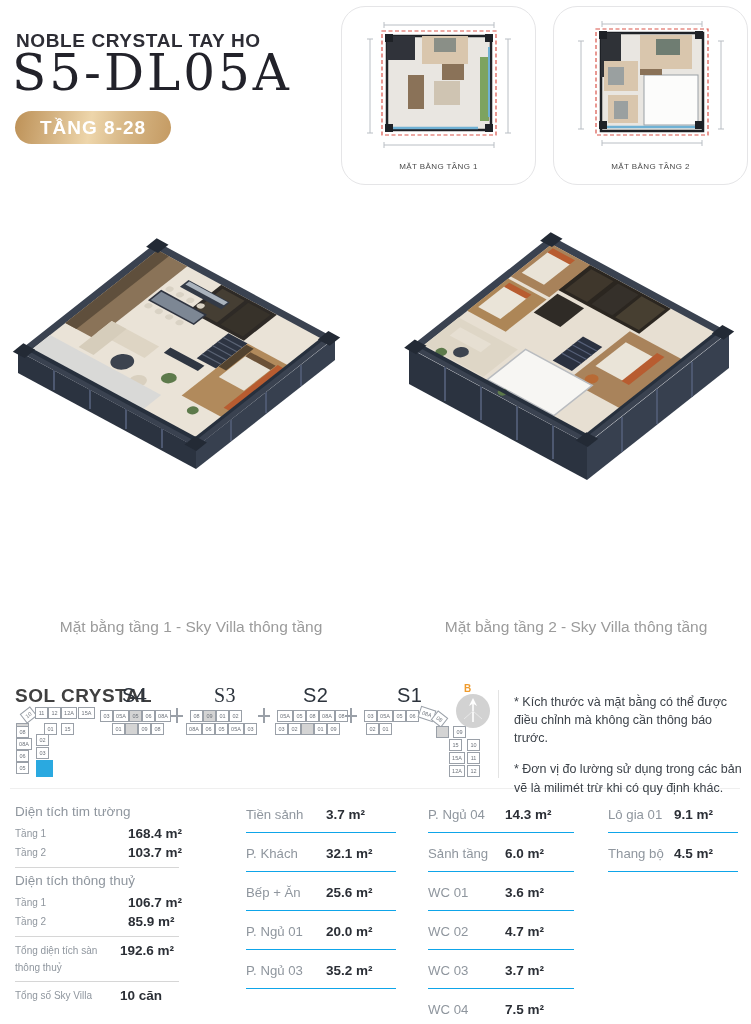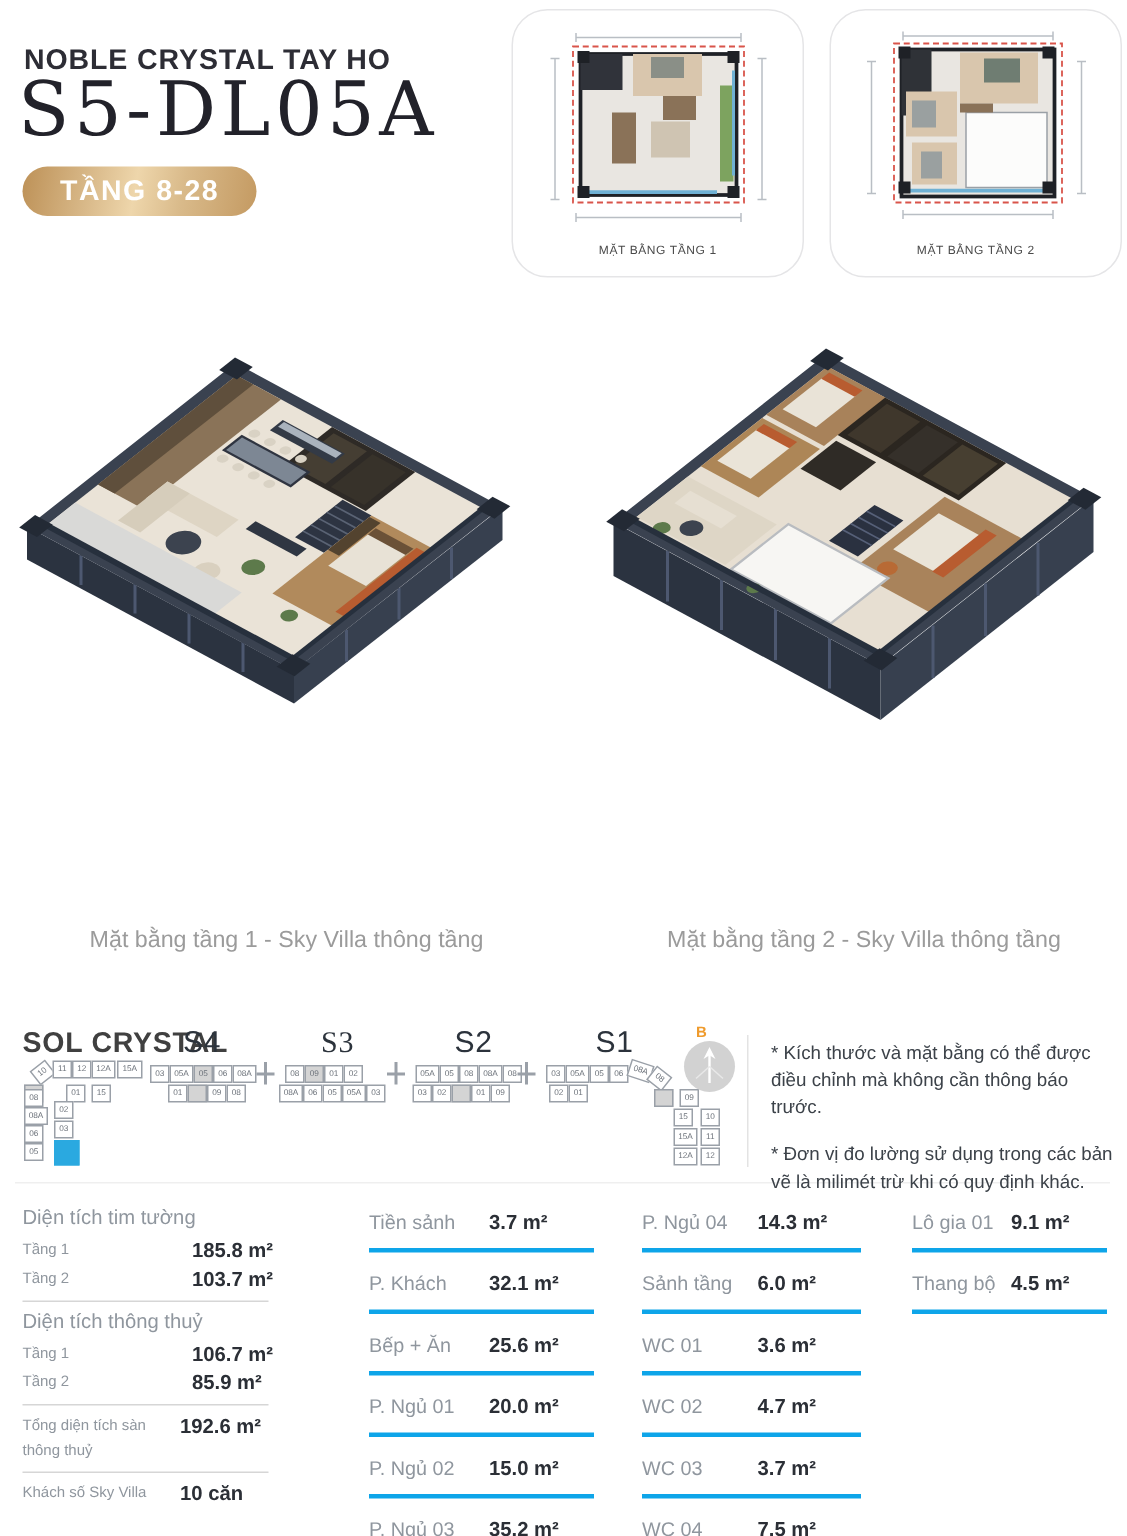--- a/index.html
+++ b/index.html
@@ -58,21 +58,21 @@
   .sgroup-title{font-size:13.5px;color:#8f969e;line-height:18px;margin-bottom:3px;}
   .srow{display:flex;line-height:19px;align-items:flex-start;}
   .srow .slabel{width:113px;font-size:10px;color:#8f969e;}
   .srow.tall .slabel{width:105px;line-height:17px;padding-top:1px;}
   .srow .svalue{font-size:13.5px;font-weight:bold;color:#2b2f36;white-space:nowrap;}
   .sdivider{border-top:1px solid #d6d6d6;width:164px;margin:5px 0 4px 0;}
 
   .acol{position:absolute;top:806px;}
   .acol.a2{left:246px;width:150px;} .acol.a3{left:428px;width:146px;} .acol.a4{left:608px;width:130px;}
   .arow{display:flex;align-items:baseline;padding-bottom:8px;margin-bottom:12px;
-        border-bottom:3px solid #0ea5e9;line-height:18px;}
+        border-bottom:1px solid #0ea5e9;line-height:18px;}
   .arow .alabel{font-size:13.2px;color:#8f969e;}
   .acol.a2 .alabel{width:80px;} .acol.a3 .alabel{width:77px;} .acol.a4 .alabel{width:66px;}
   .arow .avalue{font-size:13.5px;font-weight:bold;color:#2b2f36;white-space:nowrap;}
 </style>
 </head>
 <body>
 
 <div class="page">
 
   <div class="kicker">NOBLE CRYSTAL TAY HO</div>
@@ -371,21 +371,21 @@
 
   <div class="notes">
     <p class="note">* Kích thước và mặt bằng có thể được điều chỉnh mà không cần thông báo trước.</p>
     <p class="note">* Đơn vị đo lường sử dụng trong các bản vẽ là milimét trừ khi có quy định khác.</p>
   </div>
 
   <div class="sumcol" id="sumcol">
       <div class="sgroup-title">Diện tích tim tường</div>
       <div class="srow">
         <div class="slabel">Tầng 1</div>
-        <div class="svalue">185.8 m²</div>
+        <div class="svalue">168.4 m²</div>
       </div>
       <div class="srow">
         <div class="slabel">Tầng 2</div>
         <div class="svalue">103.7 m²</div>
       </div>
       <div class="sdivider"></div>
       <div class="sgroup-title">Diện tích thông thuỷ</div>
       <div class="srow">
         <div class="slabel">Tầng 1</div>
         <div class="svalue">106.7 m²</div>
@@ -394,21 +394,21 @@
         <div class="slabel">Tầng 2</div>
         <div class="svalue">85.9 m²</div>
       </div>
       <div class="sdivider"></div>
       <div class="srow tall">
         <div class="slabel">Tổng diện tích sàn thông thuỷ</div>
         <div class="svalue">192.6 m²</div>
       </div>
       <div class="sdivider"></div>
       <div class="srow tall">
-        <div class="slabel">Khách số Sky Villa</div>
+        <div class="slabel">Tổng số Sky Villa</div>
         <div class="svalue">10 căn</div>
       </div>
     </div>
 
   <div class="acol a2" id="acol0">
       <div class="arow">
         <div class="alabel">Tiền sảnh</div>
         <div class="avalue">3.7 m²</div>
       </div>
       <div class="arow">
@@ -417,24 +417,20 @@
       </div>
       <div class="arow">
         <div class="alabel">Bếp + Ăn</div>
         <div class="avalue">25.6 m²</div>
       </div>
       <div class="arow">
         <div class="alabel">P. Ngủ 01</div>
         <div class="avalue">20.0 m²</div>
       </div>
       <div class="arow">
-        <div class="alabel">P. Ngủ 02</div>
-        <div class="avalue">15.0 m²</div>
-      </div>
-      <div class="arow">
         <div class="alabel">P. Ngủ 03</div>
         <div class="avalue">35.2 m²</div>
       </div>
     </div>
   <div class="acol a3" id="acol1">
       <div class="arow">
         <div class="alabel">P. Ngủ 04</div>
         <div class="avalue">14.3 m²</div>
       </div>
       <div class="arow">

